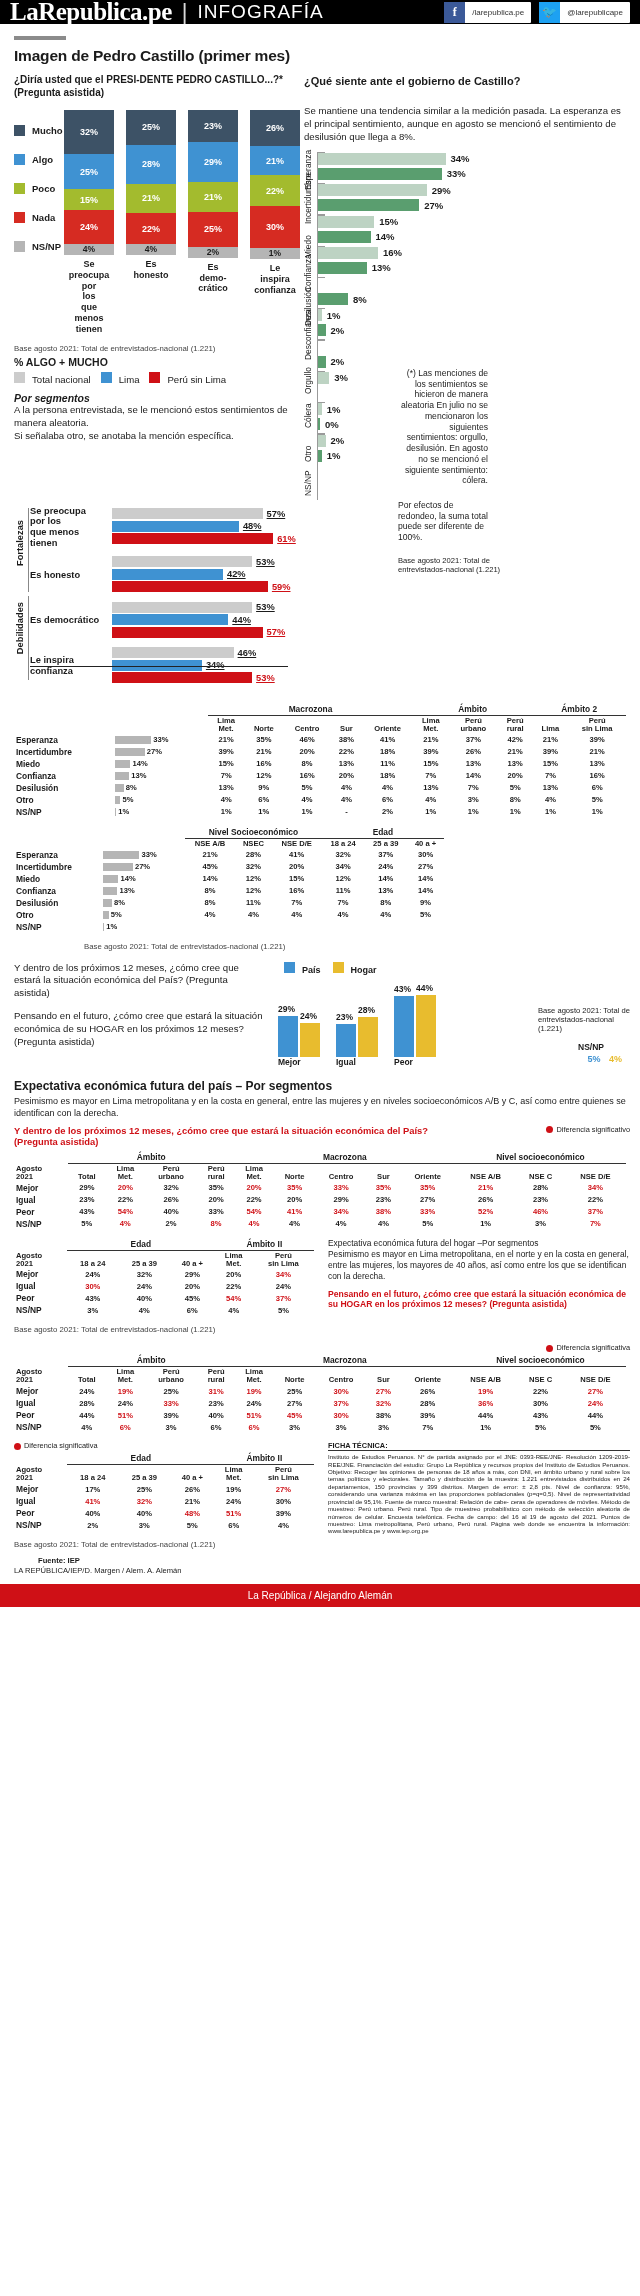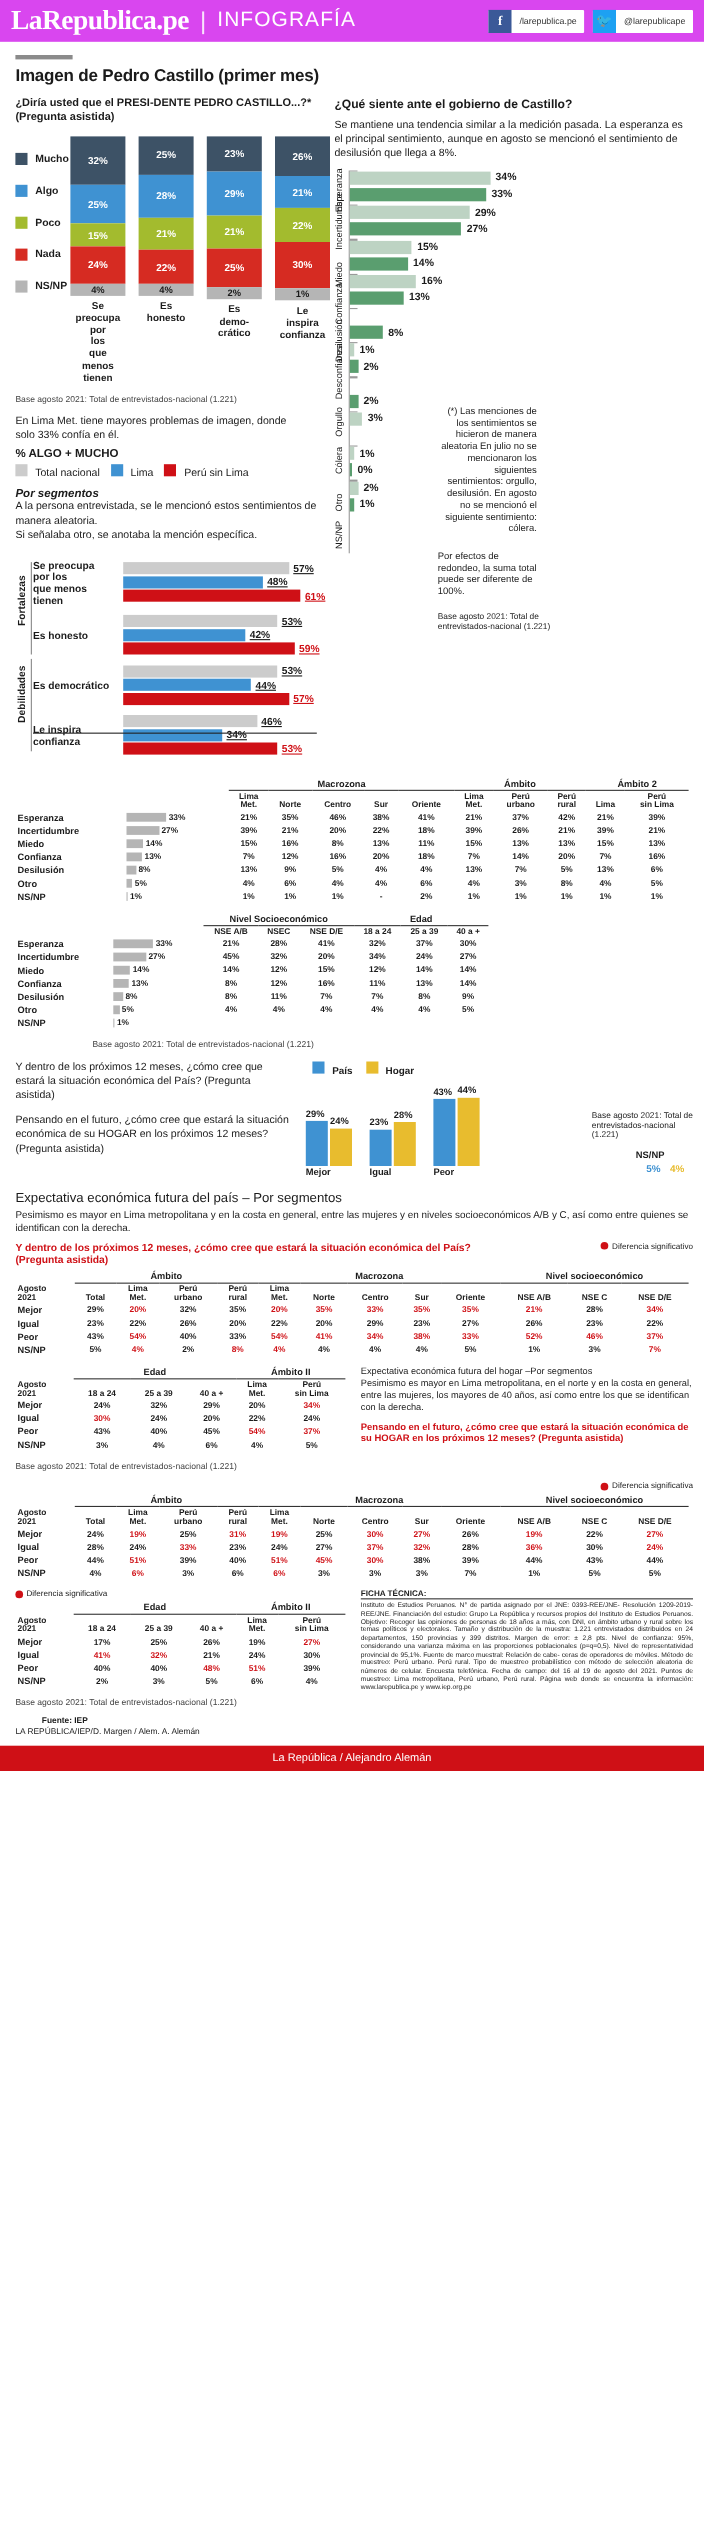--- a/index.html
+++ b/index.html
@@ -4,21 +4,21 @@
 <style>
   * { box-sizing: border-box; margin:0; padding:0; }
   body {
     width:640px; background:#fff;
     font-family:"Liberation Sans", sans-serif;
     color:#1b1b1b; font-size:9px;
   }
   .page { width:640px; position:relative; }
 
   
-  .masthead { background:#d946ef; height:38px; display:flex; align-items:center; padding:0 10px; }
+  .masthead { background:#000000; height:24px; display:flex; align-items:center; padding:0 10px; }
   .logo { color:#fff; font-family:"Liberation Serif", serif; font-weight:bold; font-size:25px; letter-spacing:-.5px; }
   .divider-v { color:#fff; font-size:22px; margin:0 10px; font-weight:300; opacity:.85; }
   .infografia { color:#fff; font-size:19px; letter-spacing:1px;text-align:right; }
   .social { margin-left:auto; display:flex; gap:8px; }
   .soc { display:flex; align-items:center; background:#fff; height:21px; border-radius:1px; }
   .soc .ic { width:21px; height:21px; color:#fff; display:flex; align-items:center; justify-content:center; font-weight:bold; font-size:12px; font-family:"Liberation Serif",serif;}
   .soc .fb { background:#3b5998; }
   .soc .tw { background:#1da1f2; }
   .soc .tx { padding:0 7px; font-size:8px; color:#333; }
 
@@ -68,21 +68,21 @@
   .dt .rowlab { text-align:left; font-weight:bold; font-size:8.4px; }
   .grouphdr { font-weight:bold; font-size:8.4px; text-align:center; border-bottom:1px solid #333; }
   .numb { font-weight:bold; }
   .red { color:#cf1016; }
   .hdrcell { font-weight:bold; font-size:7.6px; line-height:1.05; vertical-align:bottom; }
 
   
   .minib { display:inline-block; height:8px; background:#b5b5b5; vertical-align:middle; }
 
   
-  .sechead { font-size:12px; font-weight:normal; margin-bottom:2px; }
+  .sechead { font-size:12px; font-weight:bold; margin-bottom:2px; }
   .subhead { font-size:9.6px; font-weight:bold; }
   .sig { font-size:7.4px; }
   .sig .dot { display:inline-block; width:7px; height:7px; background:#cf1016; border-radius:50%; margin-right:3px; vertical-align:middle;}
   .redtext { color:#cf1016; font-weight:bold; }
 
   
   .colchart { position:relative; height:78px; }
   .cc-bar { position:absolute; bottom:0; }
   .cc-lab { position:absolute; font-size:8.5px; font-weight:bold; }
 
@@ -175,40 +175,36 @@
               <div class="seg" style="height:30.8px;background:#a3bb2e">22%</div>
               <div class="seg" style="height:42.0px;background:#d62b22">30%</div>
               <div class="nsnp" style="height:11px;line-height:11px;">1%</div>
               <div class="blabel">Le<br>inspira<br>confianza</div>
             </div>
           </div>
       </div>
 
       <div class="basenote">Base agosto 2021: Total de entrevistados-nacional (1.221)</div>
 
-      <div class="ptxt" style="margin-top:10px;width:300px;">
-        <span>En Lima Met. tiene mayores problemas de imagen, donde</span><br>
-        <span>solo 33% confía en él.</span>
-      </div>
       <div class="subhead" style="margin-top:3px;font-size:10.5px;">% ALGO + MUCHO</div>
 
       <div style="display:flex;gap:10px;align-items:center;margin-top:4px;font-size:9.6px;">
         <span><i class="sw" style="background:#cccccc"></i><span>Total nacional</span></span>
         <span><i class="sw" style="background:#3f92d2"></i><span>Lima</span></span>
         <span><i class="sw" style="background:#cf1016"></i><span>Perú sin Lima</span></span>
       </div>
 
       <div class="subhead" style="margin-top:7px;font-size:10.5px;font-style:italic;">Por segmentos</div>
       <div class="ptxt" style="width:300px;">A la persona entrevistada, se le mencionó estos sentimientos de manera aleatoria.</div>
       <div class="ptxt" style="width:300px;">Si señalaba otro, se anotaba la mención específica.</div>
     </div>
 
     <div class="col-right">
       <div class="q" style="font-size:11px;">¿Qué siente ante el gobierno de Castillo?</div>
-      <div class="ptxt" style="margin-top:6px;">Se mantiene una tendencia similar a la medición pasada. La esperanza es el principal sentimiento, aunque en agosto se mencionó el sentimiento de desilusión que llega a 8%.</div>
+      <div class="ptxt" style="margin-top:17px;">Se mantiene una tendencia similar a la medición pasada. La esperanza es el principal sentimiento, aunque en agosto se mencionó el sentimiento de desilusión que llega a 8%.</div>
 
       <div class="greenchart">
         <div class="gaxis" id="green-axis" style="height: 348px;">
             <span style="top: 38px;">Esperanza</span>
             <span style="top: 72px;">Incertidumbre</span>
             <span style="top: 106px;">Miedo</span>
             <span style="top: 140px;">Confianza</span>
             <span style="top: 174px;">Desilusión</span>
             <span style="top: 208px;">Desconfianza</span>
             <span style="top: 242px;">Orgullo</span>

